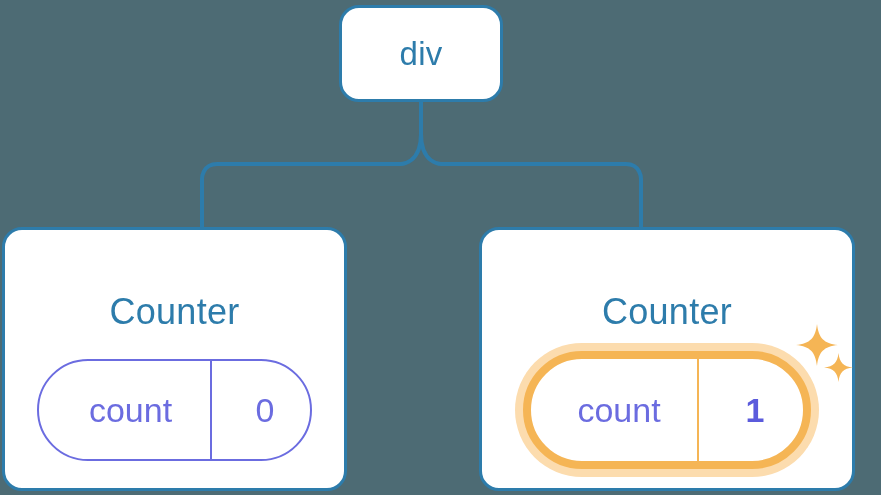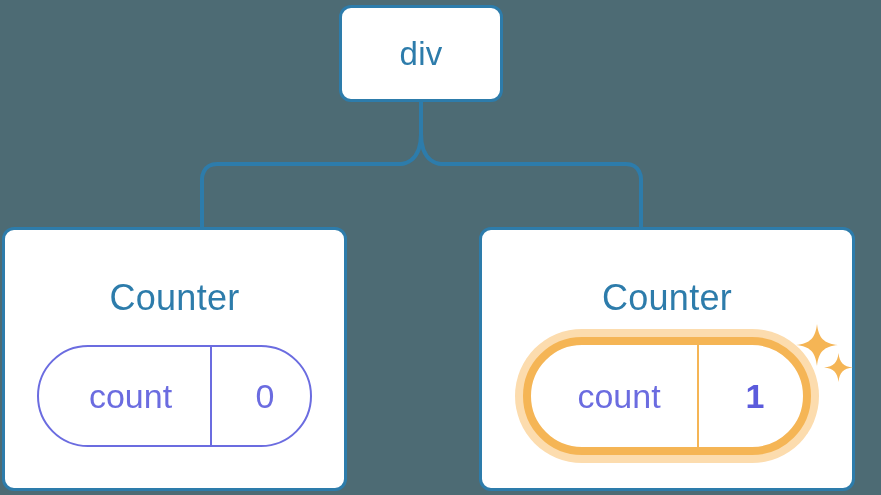--- a/index.html
+++ b/index.html
@@ -28,21 +28,21 @@
     width: 881px;
     height: 495px;
     pointer-events: none;
   }
 
   
   .node {
     position: absolute;
     background: #ffffff;
     border: 3px solid #2d7cab;
-    border-radius: 12px;
+    border-radius: 20px;
     box-sizing: border-box;
   }
 
   #div-node {
     left: 339px;
     top: 5px;
     width: 164px;
     height: 97px;
     display: flex;
     align-items: center;
@@ -72,21 +72,21 @@
     top: 227px;
     width: 376px;
     height: 264px;
   }
   .counter-node .node-title {
     color: #2d7cab;
     font-size: 36px;
     font-weight: 400;
     letter-spacing: 0.3px;
     line-height: 1;
-    margin-top: 50px;
+    margin-top: 64px;
   }
 
   
   .pill-wrap {
     position: relative;
     margin-top: 29px;
   }
   .pill {
     position: relative;
     display: flex;

